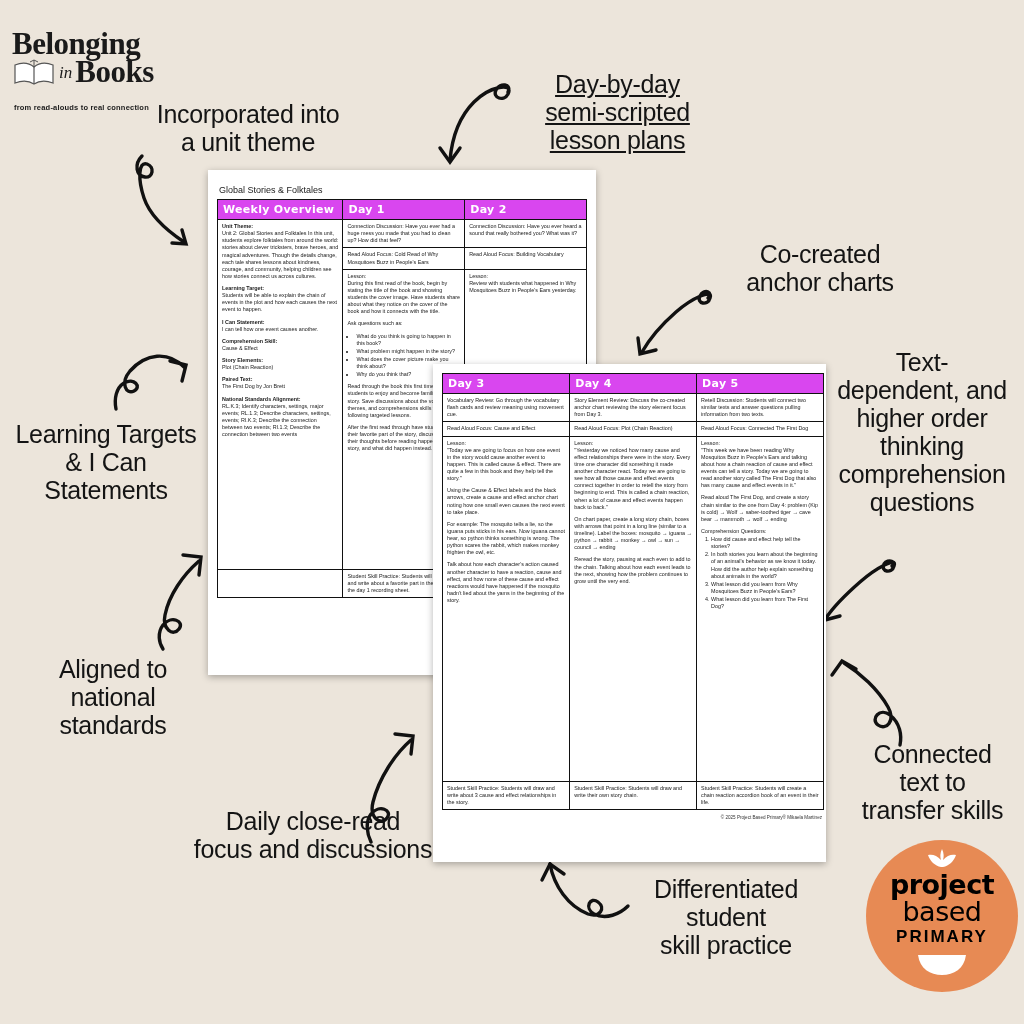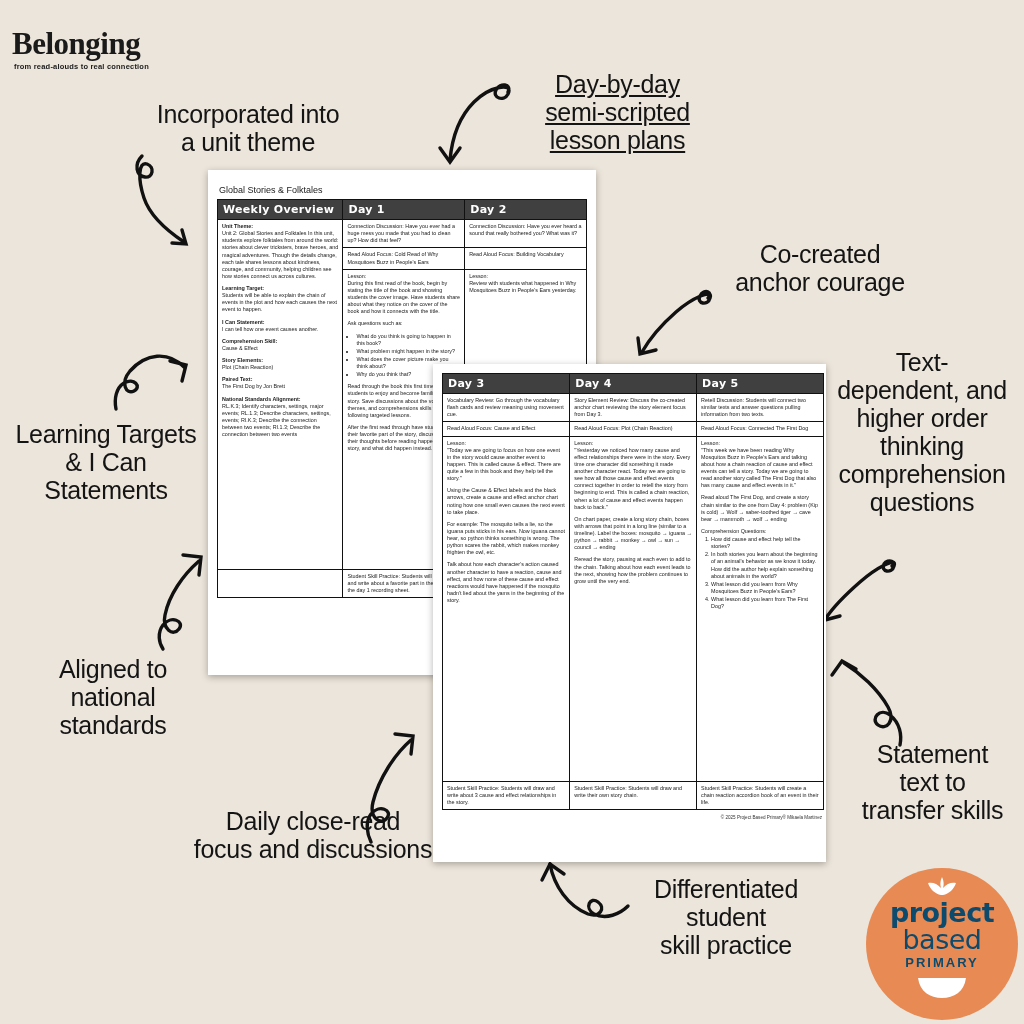--- a/index.html
+++ b/index.html
@@ -10,21 +10,21 @@
     color:#1a1a1a;
   }
 
   
   .brand { position:absolute; left:12px; top:28px; width:160px; }
   .brand-line1 { font-family:"Liberation Serif", serif; font-weight:bold; font-size:31px; letter-spacing:-0.5px; line-height:1; }
   .brand-row2 { display:flex; align-items:flex-end; gap:3px; margin-top:-3px; }
   .brand-book { width:44px; height:28px; flex:none; }
   .brand-in { font-family:"Liberation Serif", serif; font-style:italic; font-size:17px; margin-bottom:4px; }
   .brand-books { font-family:"Liberation Serif", serif; font-weight:bold; font-size:31px; letter-spacing:-0.5px; line-height:1; }
-  .brand-tag { font-size:7.5px; font-weight:bold; letter-spacing:0.2px; margin-top:3px; margin-left:2px; }
+  .brand-tag { font-size:7.5px; font-weight:bold; letter-spacing:0.2px; margin-top:16px; margin-left:2px; }
 
   
   .callout {
     position:absolute; text-align:center; font-size:25px; line-height:1.12;
     color:#141414; letter-spacing:-0.3px;
   }
   .arrow { position:absolute; }
   .arrow svg { display:block; overflow:visible; }
 
   
@@ -39,60 +39,71 @@
   .unit-flag .tip { position:absolute; right:-17px; top:0; width:0; height:0;
                     border-top:17px solid transparent; border-bottom:17px solid transparent; border-left:17px solid #111; }
   .unit-flag-label { font-family:"DejaVu Sans", sans-serif; font-weight:bold; font-size:19px; letter-spacing:0.5px; }
   .doc-titles { flex:1; text-align:center; margin-left:14px; }
   .doc-title { font-family:"DejaVu Sans", sans-serif; font-weight:bold; font-size:17px; line-height:1.04; letter-spacing:0.2px; }
   .doc-author { font-size:8.5px; font-weight:bold; margin-top:1px; }
   .doc-sub { font-size:9px; font-weight:normal; margin:5px 0 4px 2px; }
 
   table.grid { width:100%; border-collapse:collapse; table-layout:fixed; }
   table.grid th, table.grid td { border:1px solid #111; vertical-align:top; }
-  table.grid th { background:#404040; color:#fff; text-align:left;
+  table.grid th { background:#d946ef; color:#fff; text-align:left;
                   font-family:"DejaVu Sans", sans-serif; font-weight:bold; font-size:11px;
                   padding:3px 5px; letter-spacing:0.3px; }
   table.grid td { padding:3px 4px; font-size:5.4px; line-height:1.32; }
   .bk td { height:auto; }
   .cell b { font-weight:bold; }
   .cell p { margin:0 0 5px 0; }
   .cell p:last-child { margin-bottom:0; }
   .cell ul { margin:0 0 5px 9px; padding:0; }
   .cell li { margin-bottom:1px; }
   .cell ol { margin:0 0 0 10px; padding:0; }
 
   .copyright { text-align:right; font-size:4.6px; margin-top:5px; padding-right:2px; color:#333; }
 
   
-  .badge { position:absolute; left:866px; top:868px; width:152px; height:152px; border-radius:50%;
-           background:#e78a54; color:#0c4a6e; text-align:center; }
+  .badge { position:absolute; left:866px; top:840px; width:152px; height:152px; border-radius:50%;
+           background:#e78a54; color:#000000; text-align:center; }
   .badge-leaf { margin:9px auto 0; width:34px; height:22px; }
   .badge-w1 { font-family:"DejaVu Sans", sans-serif; font-weight:bold; font-size:27px; line-height:0.96; margin-top:1px; letter-spacing:-0.5px;}
   .badge-w2 { font-family:"DejaVu Sans", sans-serif; font-weight:normal; font-size:27px; line-height:1.0; letter-spacing:-0.5px;}
-  .badge-w3 { font-size:13px; font-weight:bold; letter-spacing:2px; margin-top:2px; }
+  .badge-w3 { font-size:17px; font-weight:bold; letter-spacing:2px; margin-top:2px; }
   .badge-bowl { margin:4px auto 0; width:52px; height:24px; }
 </style>
 </head>
 <body>
 
 <div class="brand">
   <div class="brand-line1">Belonging</div>
+  <div class="brand-row2">
+    <span class="brand-book">
+      <svg viewBox="0 0 44 28" width="44" height="28">
+        <path d="M22 8 C16 3 8 4 3 6 L3 24 C8 22 16 21 22 25 C28 21 36 22 41 24 L41 6 C36 4 28 3 22 8 Z" fill="#fff" stroke="#555" stroke-width="1.2"></path>
+        <path d="M22 8 L22 25" stroke="#555" stroke-width="1.2"></path>
+        <path d="M22 7 L22 1 M18 3 L22 1 L26 3" stroke="#555" stroke-width="1" fill="none"></path>
+      </svg>
+    </span>
+    <span class="brand-in">in</span>
+    <span class="brand-books">Books</span>
+  </div>
   <div class="brand-tag">from read-alouds to real connection</div>
 </div>
 
 <div class="callout" style="left: 128px; top: 100px; width: 240px; white-space: pre-line;">Incorporated into
 a unit theme</div>
 
 <div class="callout" style="left: 505px; top: 70px; width: 225px; white-space: pre-line; text-decoration: underline;">Day-by-day
 semi-scripted
 lesson plans</div>
 
 <div class="callout" style="left: 715px; top: 240px; width: 210px; white-space: pre-line;">Co-created
-anchor courage</div>
+anchor charts</div>
 
 <div class="callout" style="left: 820px; top: 348px; width: 204px; white-space: pre-line;">Text-
 dependent, and
 higher order
 thinking
 comprehension
 questions</div>
 
 <div class="callout" style="left: 0px; top: 420px; width: 212px; white-space: pre-line;">Learning Targets
 &amp; I Can
@@ -102,21 +113,21 @@
 national
 standards</div>
 
 <div class="callout" style="left: 178px; top: 807px; width: 270px; white-space: pre-line;">Daily close-read
 focus and discussions</div>
 
 <div class="callout" style="left: 630px; top: 875px; width: 192px; white-space: pre-line;">Differentiated
 student
 skill practice</div>
 
-<div class="callout" style="left: 840px; top: 740px; width: 185px; white-space: pre-line;">Statement
+<div class="callout" style="left: 840px; top: 740px; width: 185px; white-space: pre-line;">Connected
 text to
 transfer skills</div>
 
 <div class="arrow" style="left:132px; top:150px;">
   <svg width="90" height="110" viewBox="0 0 90 110" fill="none" stroke="#111" stroke-width="3.4" stroke-linecap="round">
     <path d="M10 6 C2 14 4 26 13 27 C21 28 23 17 15 14 C6 11 6 30 12 48 C18 66 34 80 52 92"></path>
     <path d="M40 93 L54 94 L50 80"></path>
   </svg>
 </div>
 

